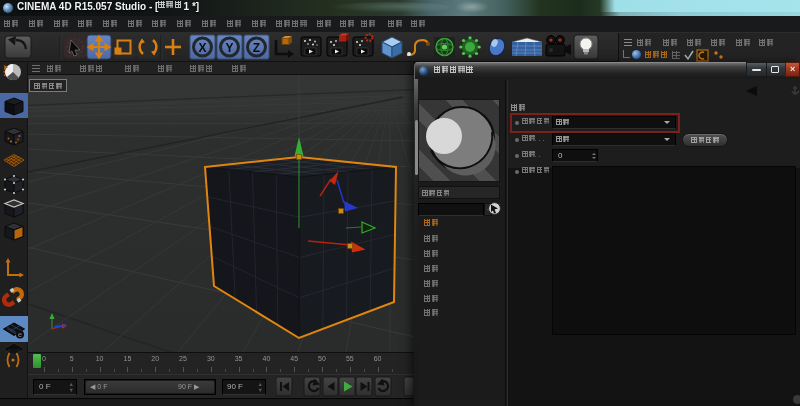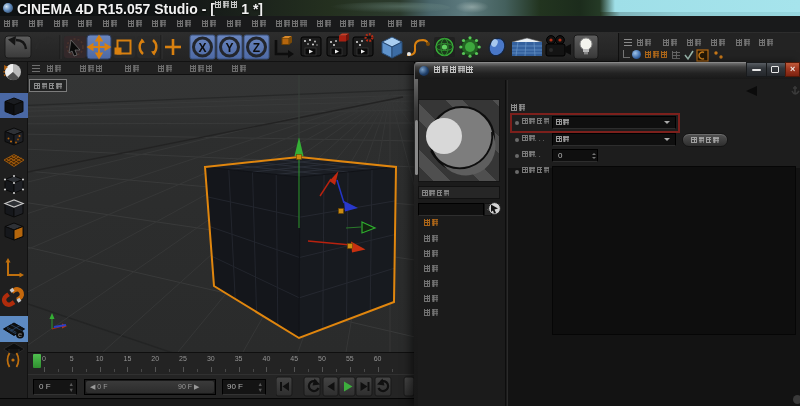--- a/index.html
+++ b/index.html
@@ -15,21 +15,21 @@
 </style></head><body>
 <div id="root">
 
 <div class="a" style="left:0;top:0;width:800px;height:16px;background:
 linear-gradient(90deg,#0e1112 0,#121516 170px,#1c241c 260px,#24301f 330px,#2c3b2e 400px,
 #49656a 430px,#5d7a7e 465px,#44605d 505px,#22341f 540px,#1c2c1c 580px,#253a26 600px,#9fdfe8 615px,#a6e4ec 800px)"></div>
 <div class="a" style="left:600px;top:12px;width:200px;height:4px;background:linear-gradient(90deg,#24351f,#7fb3ba 20px,#8fccd4 80px,#98d8e0 200px)"></div>
 <div class="a" style="left:330px;top:2px;width:120px;height:11px;border-radius:50%;background:radial-gradient(ellipse at 60% 40%,rgba(120,150,140,.45),rgba(40,60,40,0) 70%)"></div>
 <div class="a" style="left:455px;top:1px;width:34px;height:12px;border-radius:50%;background:radial-gradient(ellipse,rgba(190,205,200,.5),rgba(40,60,40,0) 70%)"></div>
 <div class="a" style="left:3px;top:3px;width:10px;height:10px;border-radius:5px;background:radial-gradient(circle at 35% 35%,#cfe2f2,#5d87b8 45%,#20354f)"></div>
-<div class="a" style="left:17px;top:1px;font-size:14px;font-weight:bold;color:#f2f2f2;text-shadow:0 1px 2px #000;white-space:nowrap">CINEMA 4D R15.057 Studio - [<span class="z" style="--c:#f2f2f2">
+<div class="a" style="left:17px;top:1px;font-size:10px;font-weight:bold;color:#f2f2f2;text-shadow:0 1px 2px #000;white-space:nowrap">CINEMA 4D R15.057 Studio - [<span class="z" style="--c:#f2f2f2">
         <i></i>
         <i></i>
         <i></i>
       </span> 1 *]</div>
 
 <div class="a" style="left:0;top:16px;width:800px;height:16px;background:#191a1b"></div>
 <div class="a" style="left:4px;top:20px"><span class="z" style="--c:#868686">
         <i></i>
         <i></i>
       </span></div>

